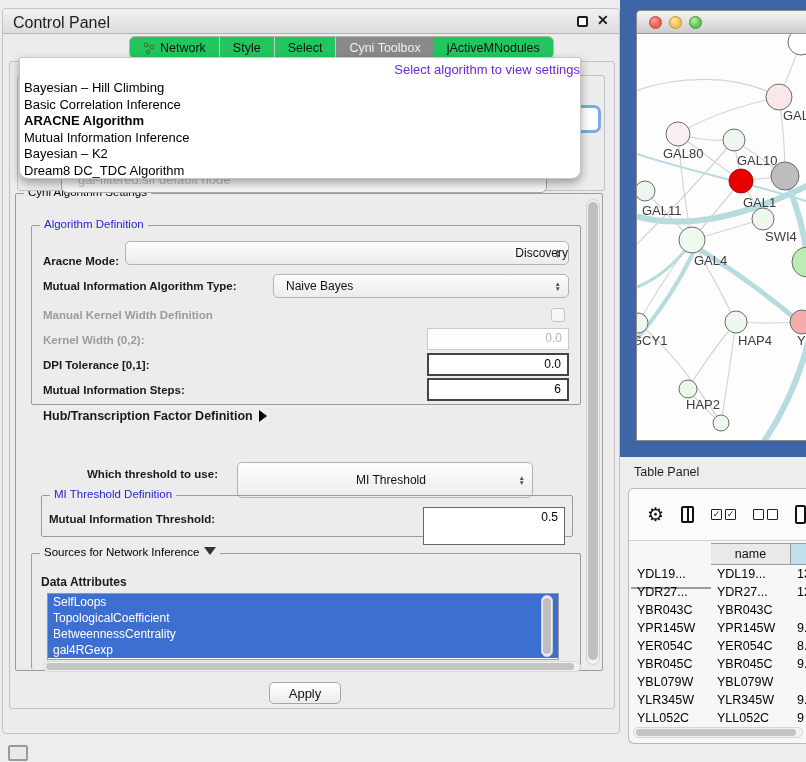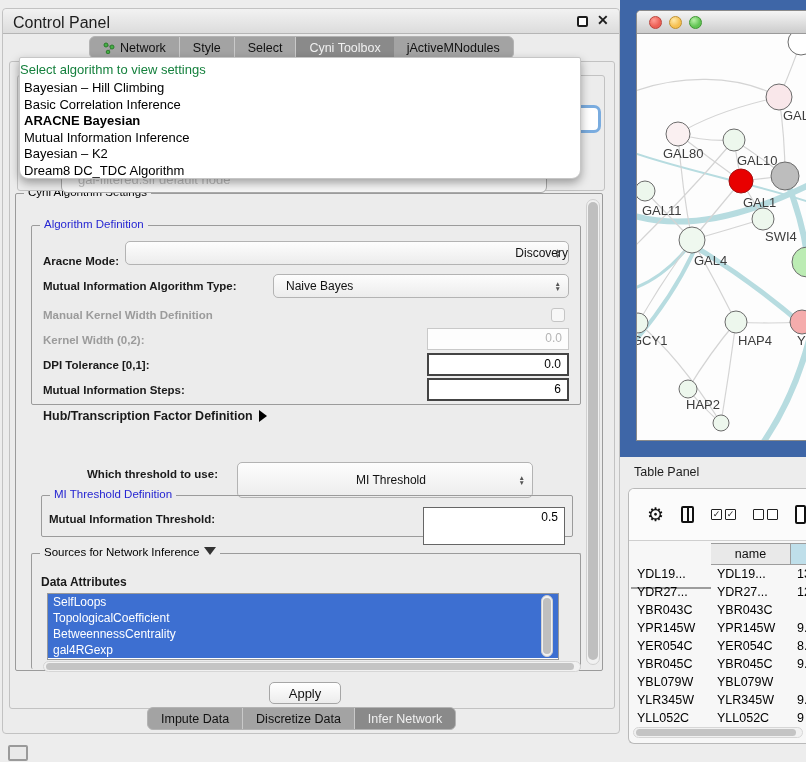--- a/index.html
+++ b/index.html
@@ -12,32 +12,32 @@
         border:1px solid #c2c2c2; border-radius:4px; }
   .cp-titlebar { left:0; top:0; width:100%; height:25px;
         background:linear-gradient(#f2f2f2,#dcdcdc); border-bottom:1px solid #b5b5b5;
         border-radius:4px 4px 0 0; }
   .cp-title { left:10px; top:5px; font-size:16px; color:#1d1d1d; }
   .float-box { left:574px; top:7px; width:11px; height:11px; border:2px solid #1d1d1d;
         border-radius:2px; background:#fff; }
   .close-x { left:594px; top:3px; font-size:14px; font-weight:bold; color:#1d1d1d; }
 
   
-  .tabbar { display:flex; background:#a3a3a3; border:1px solid #b3b3b3; border-radius:6px;
-        overflow:hidden; height:23px; font-size:12.5px; }
+  .tabbar { display:flex; background:#22c55e; border:1px solid #b3b3b3; border-radius:6px;
+        overflow:hidden; height:23px; font-size:12.5px;margin-left:40px; }
   .tabseg { display:flex; align-items:center; gap:5px; padding:0 13px; color:#111;
         border-right:1px solid #c9c9c9; white-space:nowrap; }
   .tabseg:last-child { border-right:none; }
   .tabseg.sel { background:var(--tab-sel); color:#f0f0f0; border-right:none; }
 
   
   .popup { left:16px; top:48px; width:562px; height:122px; background:#fff;
         border:1px solid #c6c6c6; border-radius:2px 2px 9px 9px;
         box-shadow:0 4px 10px rgba(0,0,0,.35); z-index:40; padding-top:2px; }
-  .popup-head { text-align:left; color:#15803d; font-size:13px; height:20px; line-height:20px; }
+  .popup-head { text-align:right; color:#6d28d9; font-size:13px; height:20px; line-height:20px; }
   .popup-item { font-size:13px; color:#000; height:16.5px; line-height:16.5px; padding-left:4px; }
   .popup-item.bold { font-weight:bold; }
 
   
   .frag-panel { left:14px; top:66px; width:588px; height:116px; border:1px solid #c2c2c2;
         border-radius:3px; background:#ececec; z-index:1; }
   .frag-focus { left:548px; top:96px; width:50px; height:28px; background:#fff;
         border:3px solid #7aacdf; border-radius:7px; z-index:2; }
   .frag-combo { left:58px; top:158px; width:486px; height:26px; background:#f6f6f6;
         border:1px solid #aaa; border-radius:6px; z-index:2;
@@ -167,21 +167,21 @@
 
     <div class="abs frag-panel"></div>
     <div class="abs frag-focus"></div>
     <div class="abs frag-combo">gal-filtered.sif default node</div>
 
     <div class="abs popup">
       <div class="popup-head">Select algorithm to view settings</div>
       <div id="popup-items">
           <div class="popup-item">Bayesian – Hill Climbing</div>
           <div class="popup-item">Basic Correlation Inference</div>
-          <div class="popup-item bold">ARACNE Bayesian</div>
+          <div class="popup-item bold">ARACNE Algorithm</div>
           <div class="popup-item">Mutual Information Inference</div>
           <div class="popup-item">Bayesian – K2</div>
           <div class="popup-item">Dream8 DC_TDC Algorithm</div>
         </div>
     </div>
 
     <div class="abs group" style="left:12px; top:184px; width:588px; height:478px;">
       <span class="legend">Cyni Algorithm Settings</span>
     </div>
     <div class="abs vscroll" style="left:583px; top:190px; width:14px; height:466px;">
@@ -248,31 +248,20 @@
     </div>
     <div class="abs vscroll" style="left:538px; top:586px; width:12px; height:62px;">
       <span class="vthumb" style="top:2px; height:56px;"></span>
     </div>
     <div class="abs hscroll" style="left:40px; top:652px; width:538px; height:11px;">
       <span class="hthumb" style="left:2px; width:528px;"></span>
     </div>
 
     <div class="abs btn" style="left:266px; top:673px; width:72px; height:22px; line-height:21px;">Apply</div>
 
-    <div class="abs tabbar" style="left:144px; top:698px;">
-      <div class="tabseg">
-          <span>Impute Data</span>
-        </div>
-      <div class="tabseg">
-          <span>Discretize Data</span>
-        </div>
-      <div class="tabseg sel">
-          <span>Infer Network</span>
-        </div>
-    </div>
   </div>
 
   <div class="abs desktop"></div>
   <div class="abs netwin">
     <div class="abs net-titlebar"></div>
     <span class="abs tl red" style="left:12px;"></span>
     <span class="abs tl yellow" style="left:32px;"></span>
     <span class="abs tl green" style="left:52px;"></span>
     <div class="abs canvas">
       <svg id="net-svg" width="170" height="408" viewBox="0 0 170 408">

